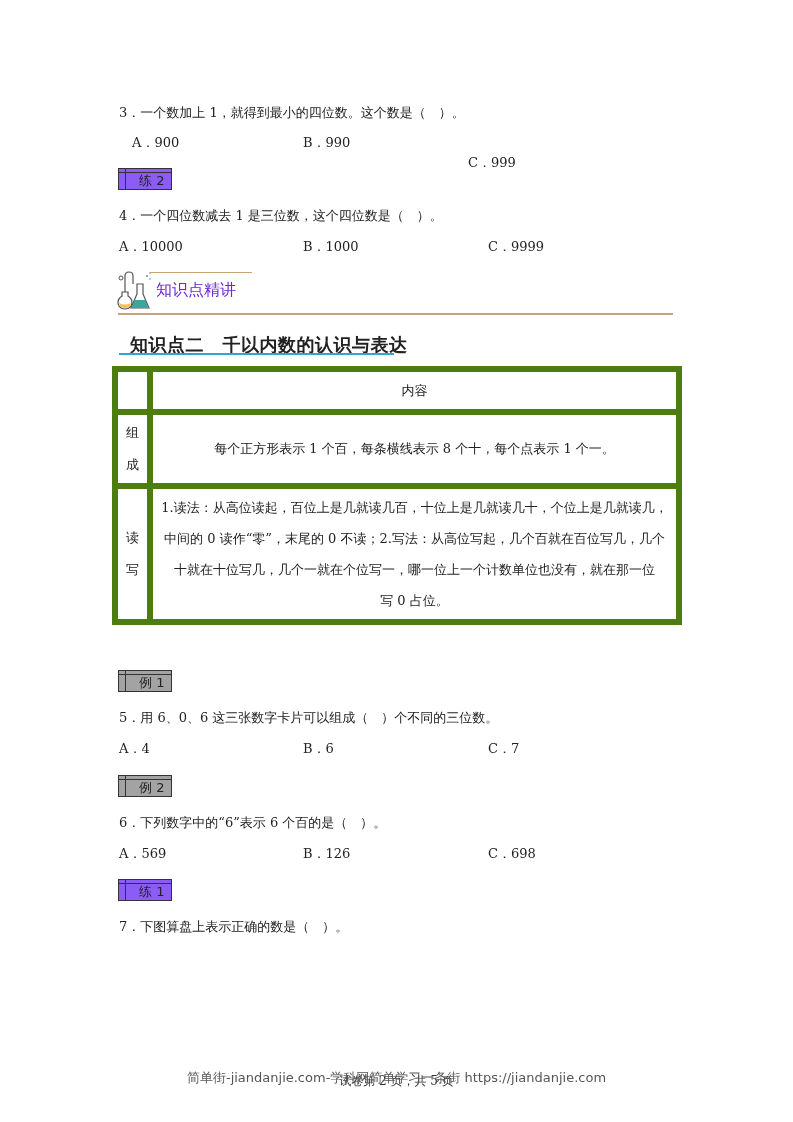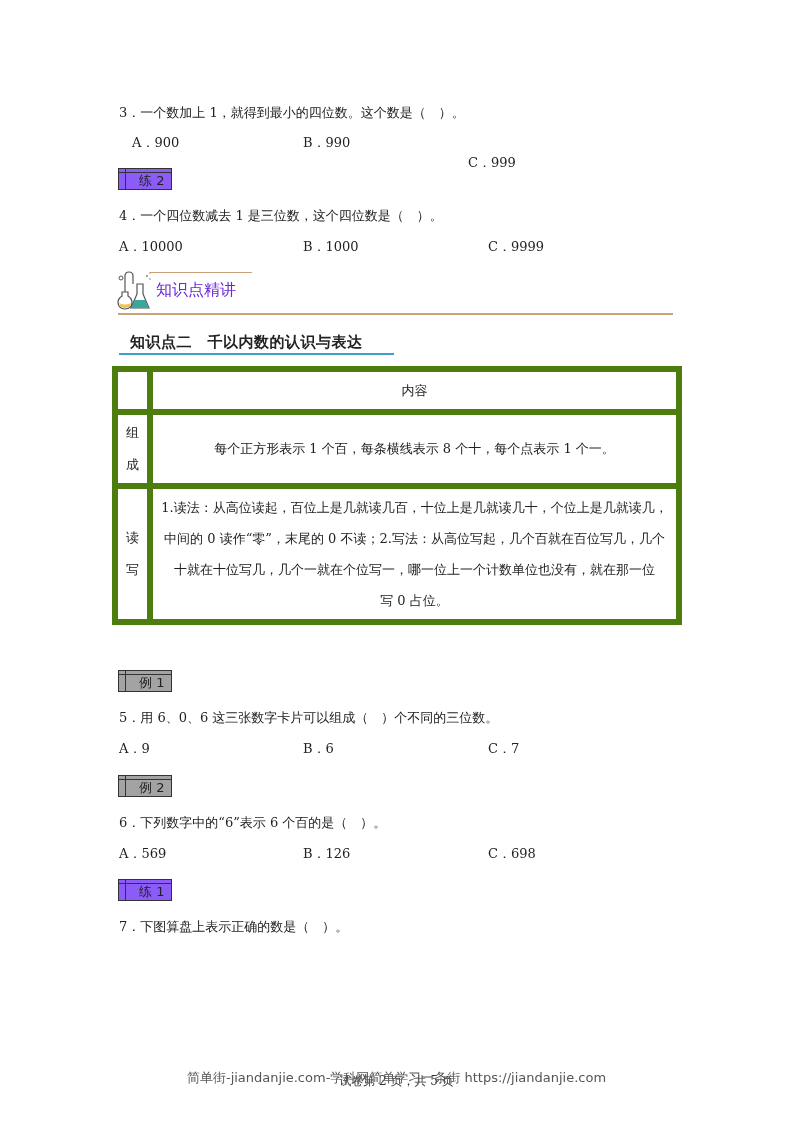--- a/index.html
+++ b/index.html
@@ -10,21 +10,21 @@
   .opt { font-size:13px; line-height:18px; white-space:nowrap; }
   .tagbox { position:absolute; width:54px; height:22px; border:1px solid #333;
             box-sizing:border-box; font-family:"DejaVu Sans","Liberation Sans",sans-serif;
             font-size:13px; }
   .tagbox .inner-l { position:absolute; left:6px; top:0; bottom:0; border-left:1px solid #333; }
   .tagbox .inner-t { position:absolute; left:0; right:0; top:3px; border-top:1px solid #333; }
   .tagbox .lbl { position:absolute; left:20px; top:4px; line-height:16px; }
   .tagbox.practice { background:#8b5cf6; }
   .tagbox.example { background:#a3a3a3; }
   .section-title { font-family:"DejaVu Sans","Liberation Sans",sans-serif; font-size:16px; color:#6d28d9;text-align:right; }
-  .sub-title { font-family:"DejaVu Sans","Liberation Sans",sans-serif; font-size:15px; font-weight:bold; color:#222; letter-spacing:0.5px; }
+  .sub-title { font-family:"DejaVu Sans","Liberation Sans",sans-serif; font-size:18px; font-weight:bold; color:#222; letter-spacing:0.5px; }
   table.kt { position:absolute; left:112px; top:366px; width:570px; border-collapse:collapse;
              font-size:13px; }
   table.kt td { border:6px solid #4d7c0f; text-align:center; vertical-align:middle; padding:0; }
   table.kt td.side { width:29px; line-height:32px; }
   .footer { font-family:"DejaVu Sans","Liberation Sans",sans-serif; font-size:13px; color:#555; }
 </style>
 </head>
 <body>
 
 <div class="abs q" style="left:119px;top:104px;">3．一个数加上 1，就得到最小的四位数。这个数是（　）。</div>
@@ -91,21 +91,21 @@
 </tbody>
   </table>
 
 <div class="tagbox example" style="left:118px;top:670px;">
   <div class="inner-t"></div>
     <div class="inner-l"></div>
   <span class="lbl">例 1</span>
 </div>
 
 <div class="abs q" style="left:119px;top:709px;">5．用 6、0、6 这三张数字卡片可以组成（　）个不同的三位数。</div>
-<div class="abs opt" style="left:119px;top:740px;">A．9</div>
+<div class="abs opt" style="left:119px;top:740px;">A．4</div>
 <div class="abs opt" style="left:303px;top:740px;">B．6</div>
 <div class="abs opt" style="left:488px;top:740px;">C．7</div>
 
 <div class="tagbox example" style="left:118px;top:775px;">
   <div class="inner-t"></div>
     <div class="inner-l"></div>
   <span class="lbl">例 2</span>
 </div>
 
 <div class="abs q" style="left:119px;top:814px;">6．下列数字中的“6”表示 6 个百的是（　）。</div>

